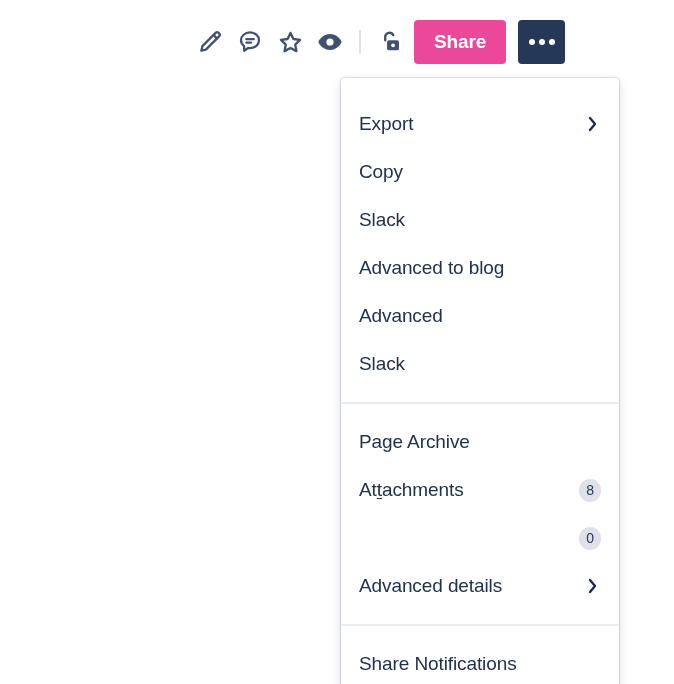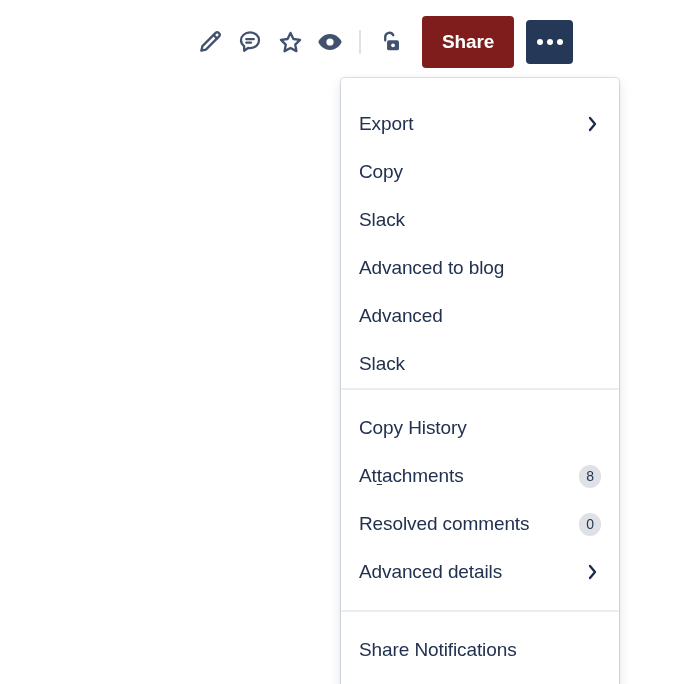--- a/index.html
+++ b/index.html
@@ -40,24 +40,24 @@
   }
   .tool-btn svg { display: block; }
   .tool-divider {
     width: 2px;
     height: 24px;
     background: #dfe1e6;
     margin: 0 9px;
     border-radius: 1px;
   }
   .share-btn {
-    height: 52px;
-    margin-left: 12px;
+    height: 44px;
+    margin-left: 4px;
     padding: 0 20px;
-    background: #7f1d1d;
+    background: #ec4899;
     color: #ffffff;
     border: none;
     border-radius: 4px;
     font-family: "Liberation Sans", sans-serif;
     font-size: 19px;
     font-weight: bold;
     letter-spacing: -0.1px;
     cursor: pointer;
   }
   .more-btn {
@@ -87,21 +87,21 @@
     left: 341px;
     top: 78px;
     width: 278px;
     background: #ffffff;
     border-radius: 4px;
     box-shadow: 0 1px 1px rgba(9,30,66,0.22), 0 0 1px 1px rgba(9,30,66,0.13), 0 4px 12px rgba(9,30,66,0.13);
     padding: 8px 0 0 0;
     box-sizing: border-box;
   }
   .menu-section { padding: 0; }
-  .menu-section.sec-1 { padding-top: 14px; }
+  .menu-section.sec-1 { padding-top: 14px; padding-bottom: 14px; }
   .menu-section.sec-2 { padding-top: 14px; padding-bottom: 14px; }
   .menu-section.sec-3 { padding-top: 14px; padding-bottom: 18px; }
 
   .menu-item {
     display: flex;
     align-items: center;
     height: 48px;
     padding: 0 18px 0 18px;
     box-sizing: border-box;
     cursor: pointer;
@@ -236,31 +236,30 @@
     <div class="menu-item">
       <span class="menu-label">Slack</span>
     </div>
   </div>
 
   <div class="menu-divider"></div>
 
   <div class="menu-section sec-2">
 
     <div class="menu-item">
-      <span class="menu-label">Copy History</span>
+      <span class="menu-label">Page Archive</span>
     </div>
 
     <div class="menu-item">
       <span class="menu-label" id="attachments-label">At<span class="akey">t</span>achments</span>
       <span class="menu-spacer"></span>
       <span class="badge">8</span>
     </div>
 
     <div class="menu-item">
-      <span class="menu-label">Resolved comments</span>
       <span class="menu-spacer"></span>
       <span class="badge">0</span>
     </div>
 
     <div class="menu-item">
       <span class="menu-label">Advanced details</span>
       <span class="menu-spacer"></span>
       <span class="chev">
         <svg width="10" height="16" viewBox="0 0 10 16" fill="none" stroke="#1b2a4a" stroke-width="2.3" stroke-linecap="round" stroke-linejoin="round">
             <path d="M2 2l5 6-5 6"></path>

